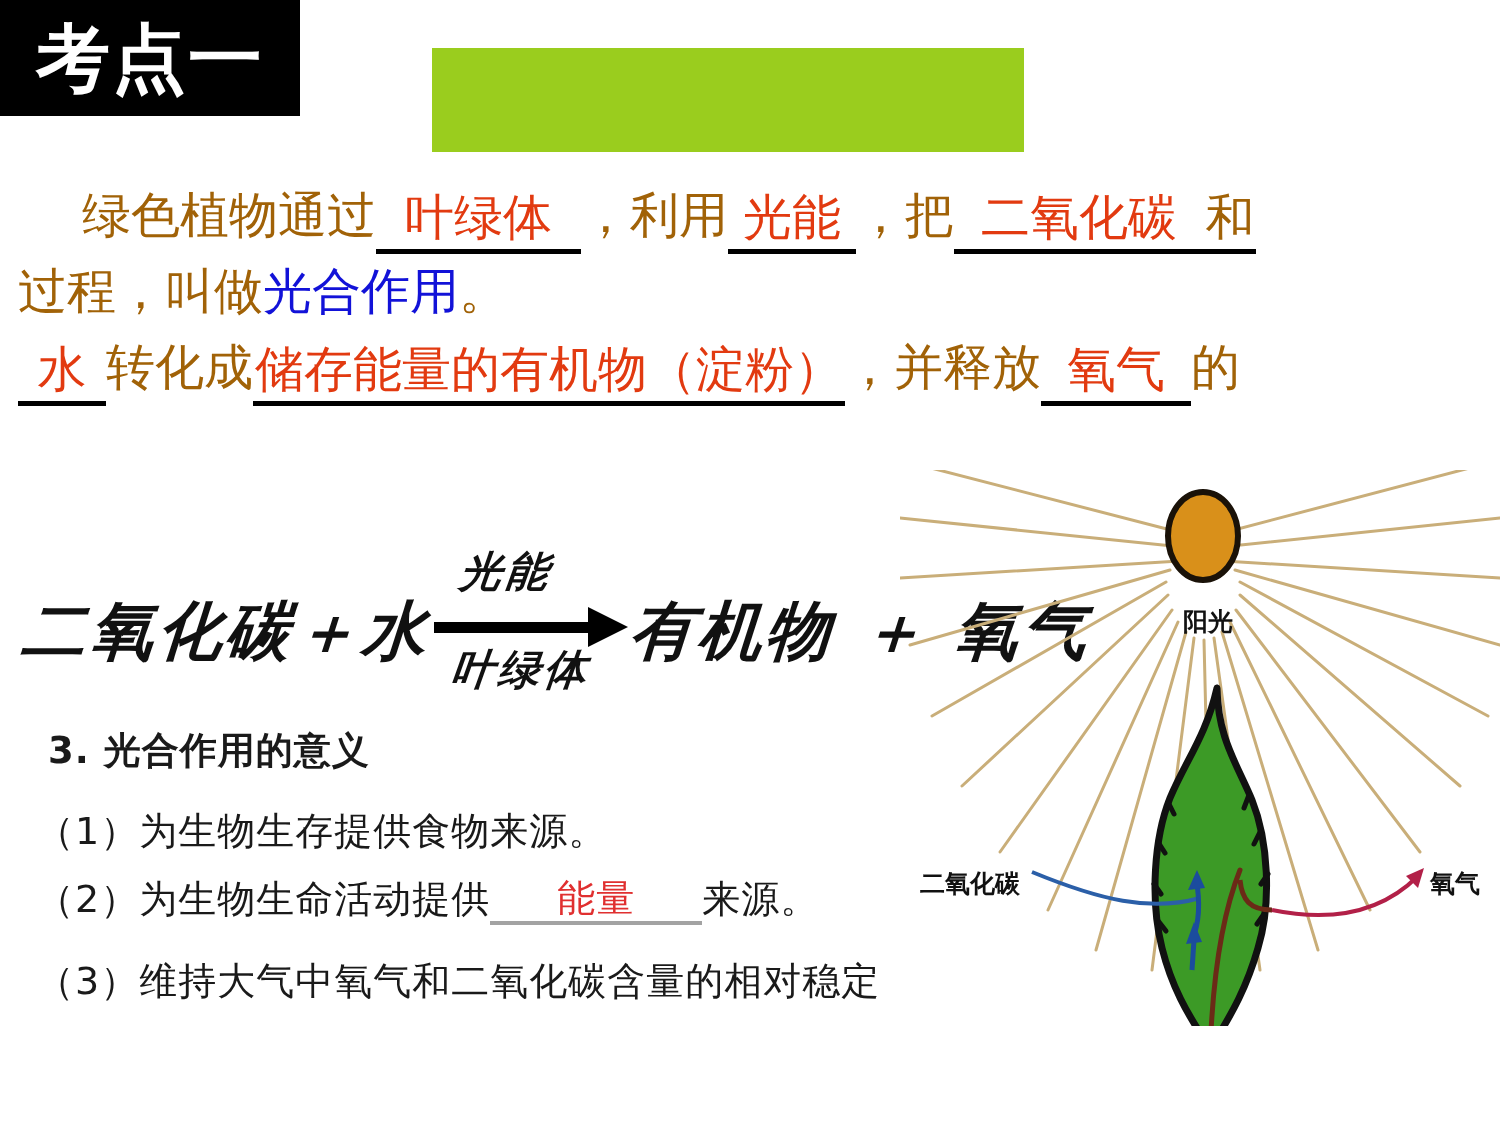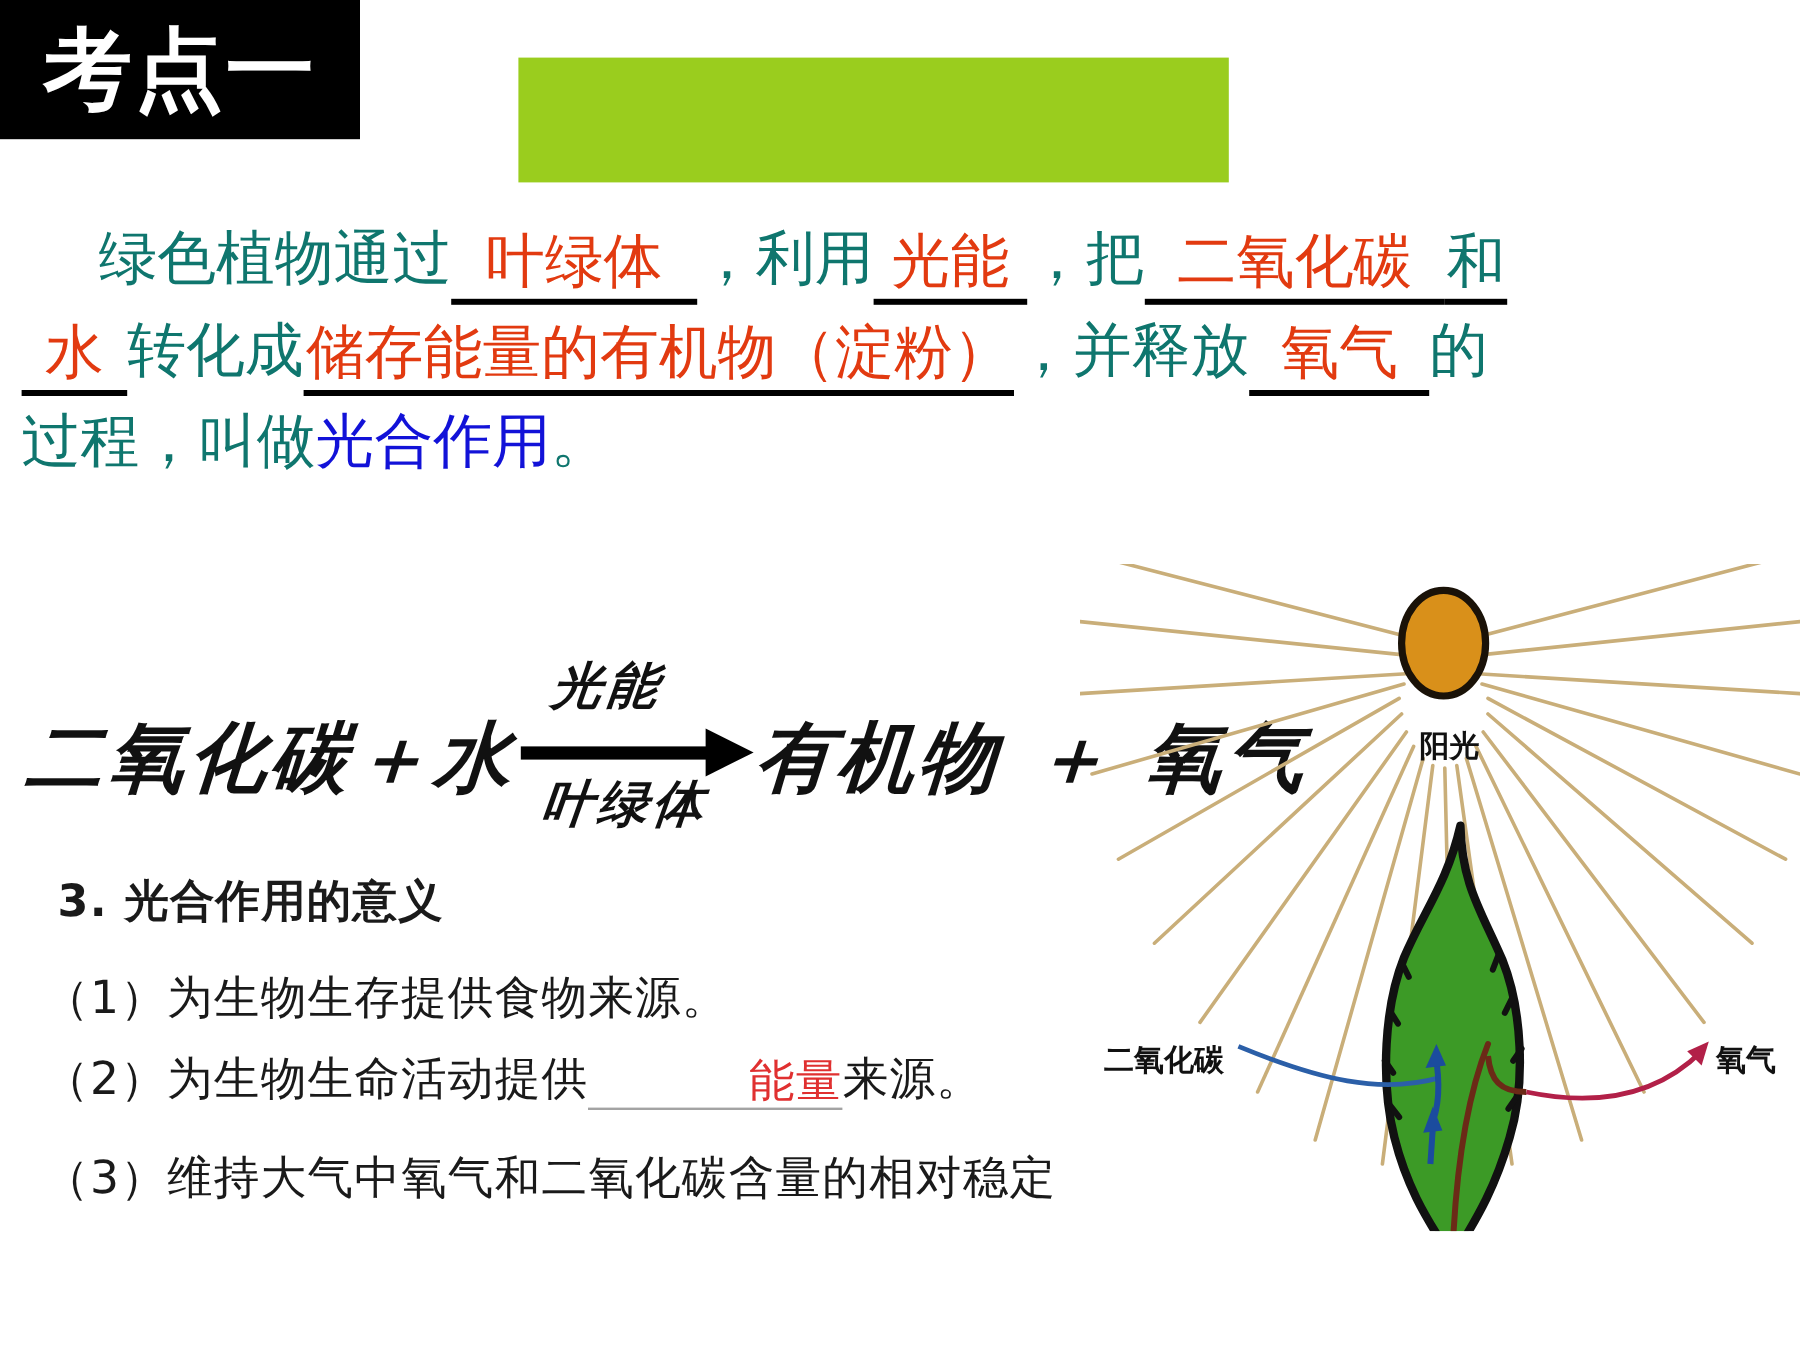--- a/index.html
+++ b/index.html
@@ -67,21 +67,21 @@
     position: absolute;
     left: 18px;
     top: 178px;
     width: 1470px;
     font-size: 49px;
     line-height: 76px;
     color: #111111;
     white-space: nowrap;
   }
   .cline { position: relative; height: 76px; white-space: nowrap; }
-  .blk { color: #0f766e; }
+  .blk { color: #a16207; }
   .red { color: #E23A10; }
   .redsoft { color: #E03030; }
   .blue { color: #1212D8; }
   .ul {
     border-bottom: 5px solid #000000;
     display: inline-block;
     line-height: 62px;
     vertical-align: bottom;
   }
   .sp { display: inline-block; }
@@ -183,24 +183,24 @@
     left: 36px;
     font-size: 38px;
     color: #1a1a1a;
     white-space: nowrap;
     letter-spacing: 1px;
   }
   #mitem-1 { top: 806px; }
   #mitem-2 { top: 874px; }
   #mitem-3 { top: 956px; text-align: center; }
   .ul2 {
-    border-bottom: 2px solid #a3a3a3;
+    border-bottom: 4px solid #a3a3a3;
     display: inline-block;
     line-height: 46px;
-    text-align: right;
+    text-align: center;
     vertical-align: bottom;
   }
 
   
   #diagram {
     position: absolute;
     left: 900px;
     top: 470px;
     width: 600px;
     height: 640px;
@@ -230,25 +230,25 @@
 
   <div id="title-banner"></div>
 
   <div id="concept">
 
     <div class="cline">
       <span class="sp" style="width:64px"></span><span class="blk">绿色植物通过</span><span class="ul red" style="width:205px;text-align:center">叶绿体</span><span class="blk">，利用</span><span class="ul red" style="width:128px;text-align:center">光能</span><span class="blk">，把</span><span class="ul red" style="width:250px;text-align:center">二氧化碳</span><span class="ul blk" style="width:52px;text-align:center">和</span>
     </div>
 
     <div class="cline">
+      <span class="blk">过程，叫做</span><span class="blue">光合作用</span><span class="blk">。</span>
+    </div>
+
+    <div class="cline">
       <span class="ul red" style="width:88px;text-align:center">水</span><span class="blk">转化成</span><span class="ul red" style="width:592px;text-align:center">储存能量的有机物（淀粉）</span><span class="blk">，并释放</span><span class="ul red" style="width:150px;text-align:center">氧气</span><span class="blk">的</span>
-    </div>
-
-    <div class="cline">
-      <span class="blk">过程，叫做</span><span class="blue">光合作用</span><span class="blk">。</span>
     </div>
 
   </div>
 
 
   <div id="equation">
     <div class="eqpart" id="eq-left">二氧化碳＋水</div>
     <div class="eqpart" id="eq-over">光能</div>
     <div id="eq-arrow-line"></div>
     <div id="eq-arrow-head"></div>

